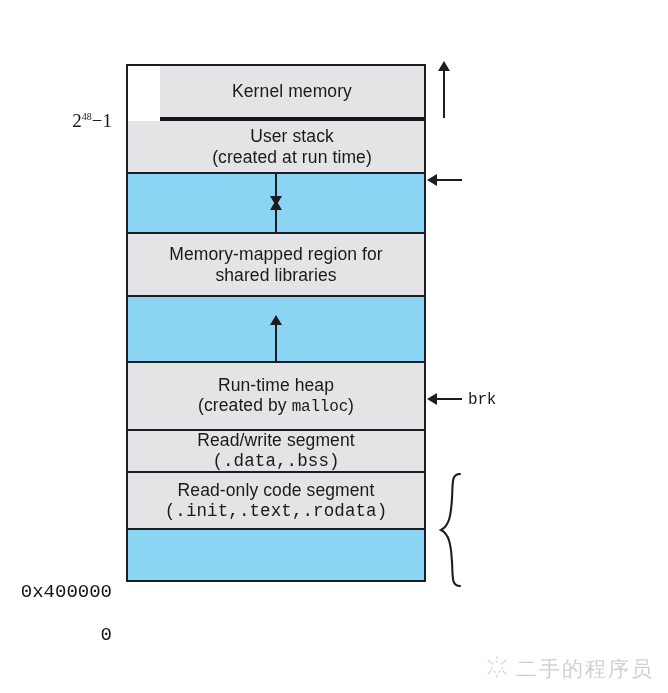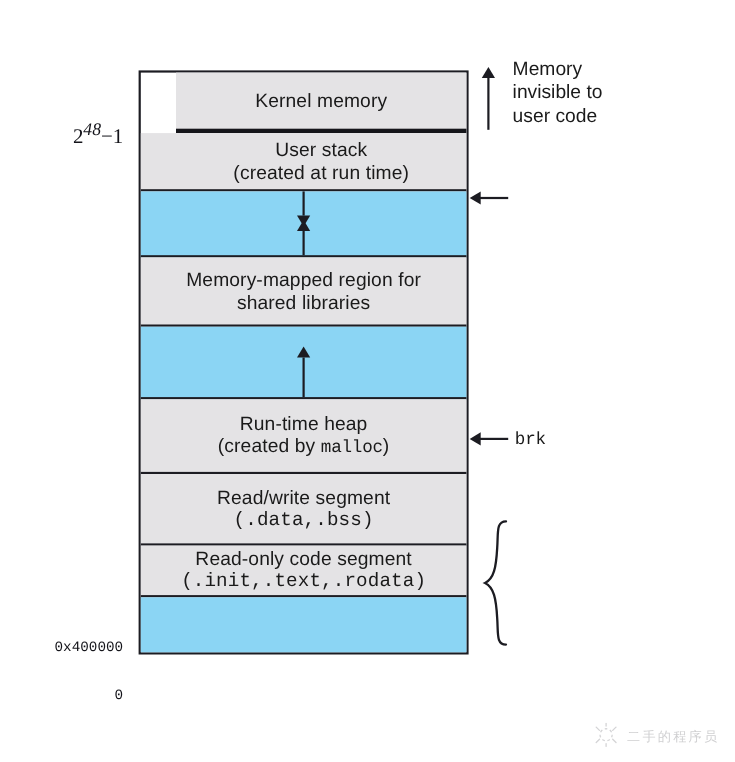--- a/index.html
+++ b/index.html
@@ -40,48 +40,48 @@
   .seg .l2{font-size:17.5px;letter-spacing:.1px;}
   .mono{font-family:"Liberation Mono","DejaVu Sans Mono",monospace;font-size:16px;letter-spacing:-.2px;}
 
   
   .h-kernel{height:55px;margin-left:32px;}
   .h-stack{height:53px;padding-left:32px;}
   .h-gap1{height:60px;}
   .h-mmap{height:63px;}
   .h-gap2{height:66px;}
   .h-heap{height:68px;}
-  .h-rw{height:65px;}
-  .h-ro{height:47px;}
+  .h-rw{height:42px;}
+  .h-ro{height:57px;}
   .h-bot{height:50px;}
 
   
   .vline{position:absolute;width:2px;background:#1c1c22;left:50%;margin-left:-1px;}
   .ahead{position:absolute;left:50%;width:0;height:0;border-left:6.5px solid transparent;border-right:6.5px solid transparent;margin-left:-6.5px;}
   .ahead.down{border-top:10px solid #1c1c22;}
   .ahead.up{border-bottom:10px solid #1c1c22;}
 
   
   .addr{
     position:absolute;
     text-align:right;
     font-family:"Liberation Mono","DejaVu Sans Mono",monospace;
-    font-size:13px;
+    font-size:19px;
     color:#14141a;
     white-space:nowrap;
   }
   .addr-pow{
     position:absolute;
     text-align:right;
     font-family:"Liberation Serif","DejaVu Serif",serif;
     font-size:19px;
     color:#14141a;
     white-space:nowrap;
   }
-  .addr-pow sup{font-size:16px;vertical-align:super;font-style:italic;}
+  .addr-pow sup{font-size:10px;vertical-align:super;}
 
   
   .note{
     position:absolute;
     font-size:17.5px;
     line-height:1.22;
     color:#1a1a1a;
     white-space:nowrap;
   }
   .note .mono{font-size:16px;}
@@ -98,21 +98,21 @@
   
   .watermark{
     position:absolute;
     right:14px;bottom:10px;
     display:flex;flex-direction:column;align-items:flex-end;
     opacity:.42;
     color:#8e8e92;
     font-family:"DejaVu Sans",sans-serif;
   }
   .wm-row{display:flex;align-items:center;gap:7px;}
-  .wm-name{font-size:12px;letter-spacing:2px;}
+  .wm-name{font-size:21px;letter-spacing:2px;}
   .wm-sub{font-size:14px;letter-spacing:1.5px;margin-top:2px;}
 </style>
 </head>
 <body>
 
 <div class="stage">
 
   <div class="mem-col">
 
     <div class="seg h-kernel thick-bottom">
@@ -166,25 +166,20 @@
   <div class="addr-pow" style="right:556px; top:110px;">
     <span>2</span><sup>48</sup><span>−1</span>
   </div>
 
   <div class="addr" style="right:556px; top:581px;">0x400000</div>
 
   <div class="addr" style="right:556px; top:624px;">0</div>
 
   <div class="uparrow-tall" style="left:443px; top:70px; height:48px;">
     <div class="tip"></div>
-  </div>
-  <div class="note" style="left:466px; top:52px;">
-    <div>Memory</div>
-    <div>invisible to</div>
-    <div>user code</div>
   </div>
 
   <div class="leftarrow" style="left:436px; top:179px; width:26px;">
     <div class="tip"></div>
   </div>
 
   <div class="leftarrow" style="left:436px; top:398px; width:26px;">
     <div class="tip"></div>
   </div>
   <div class="note" style="left:468px; top:388px;">

